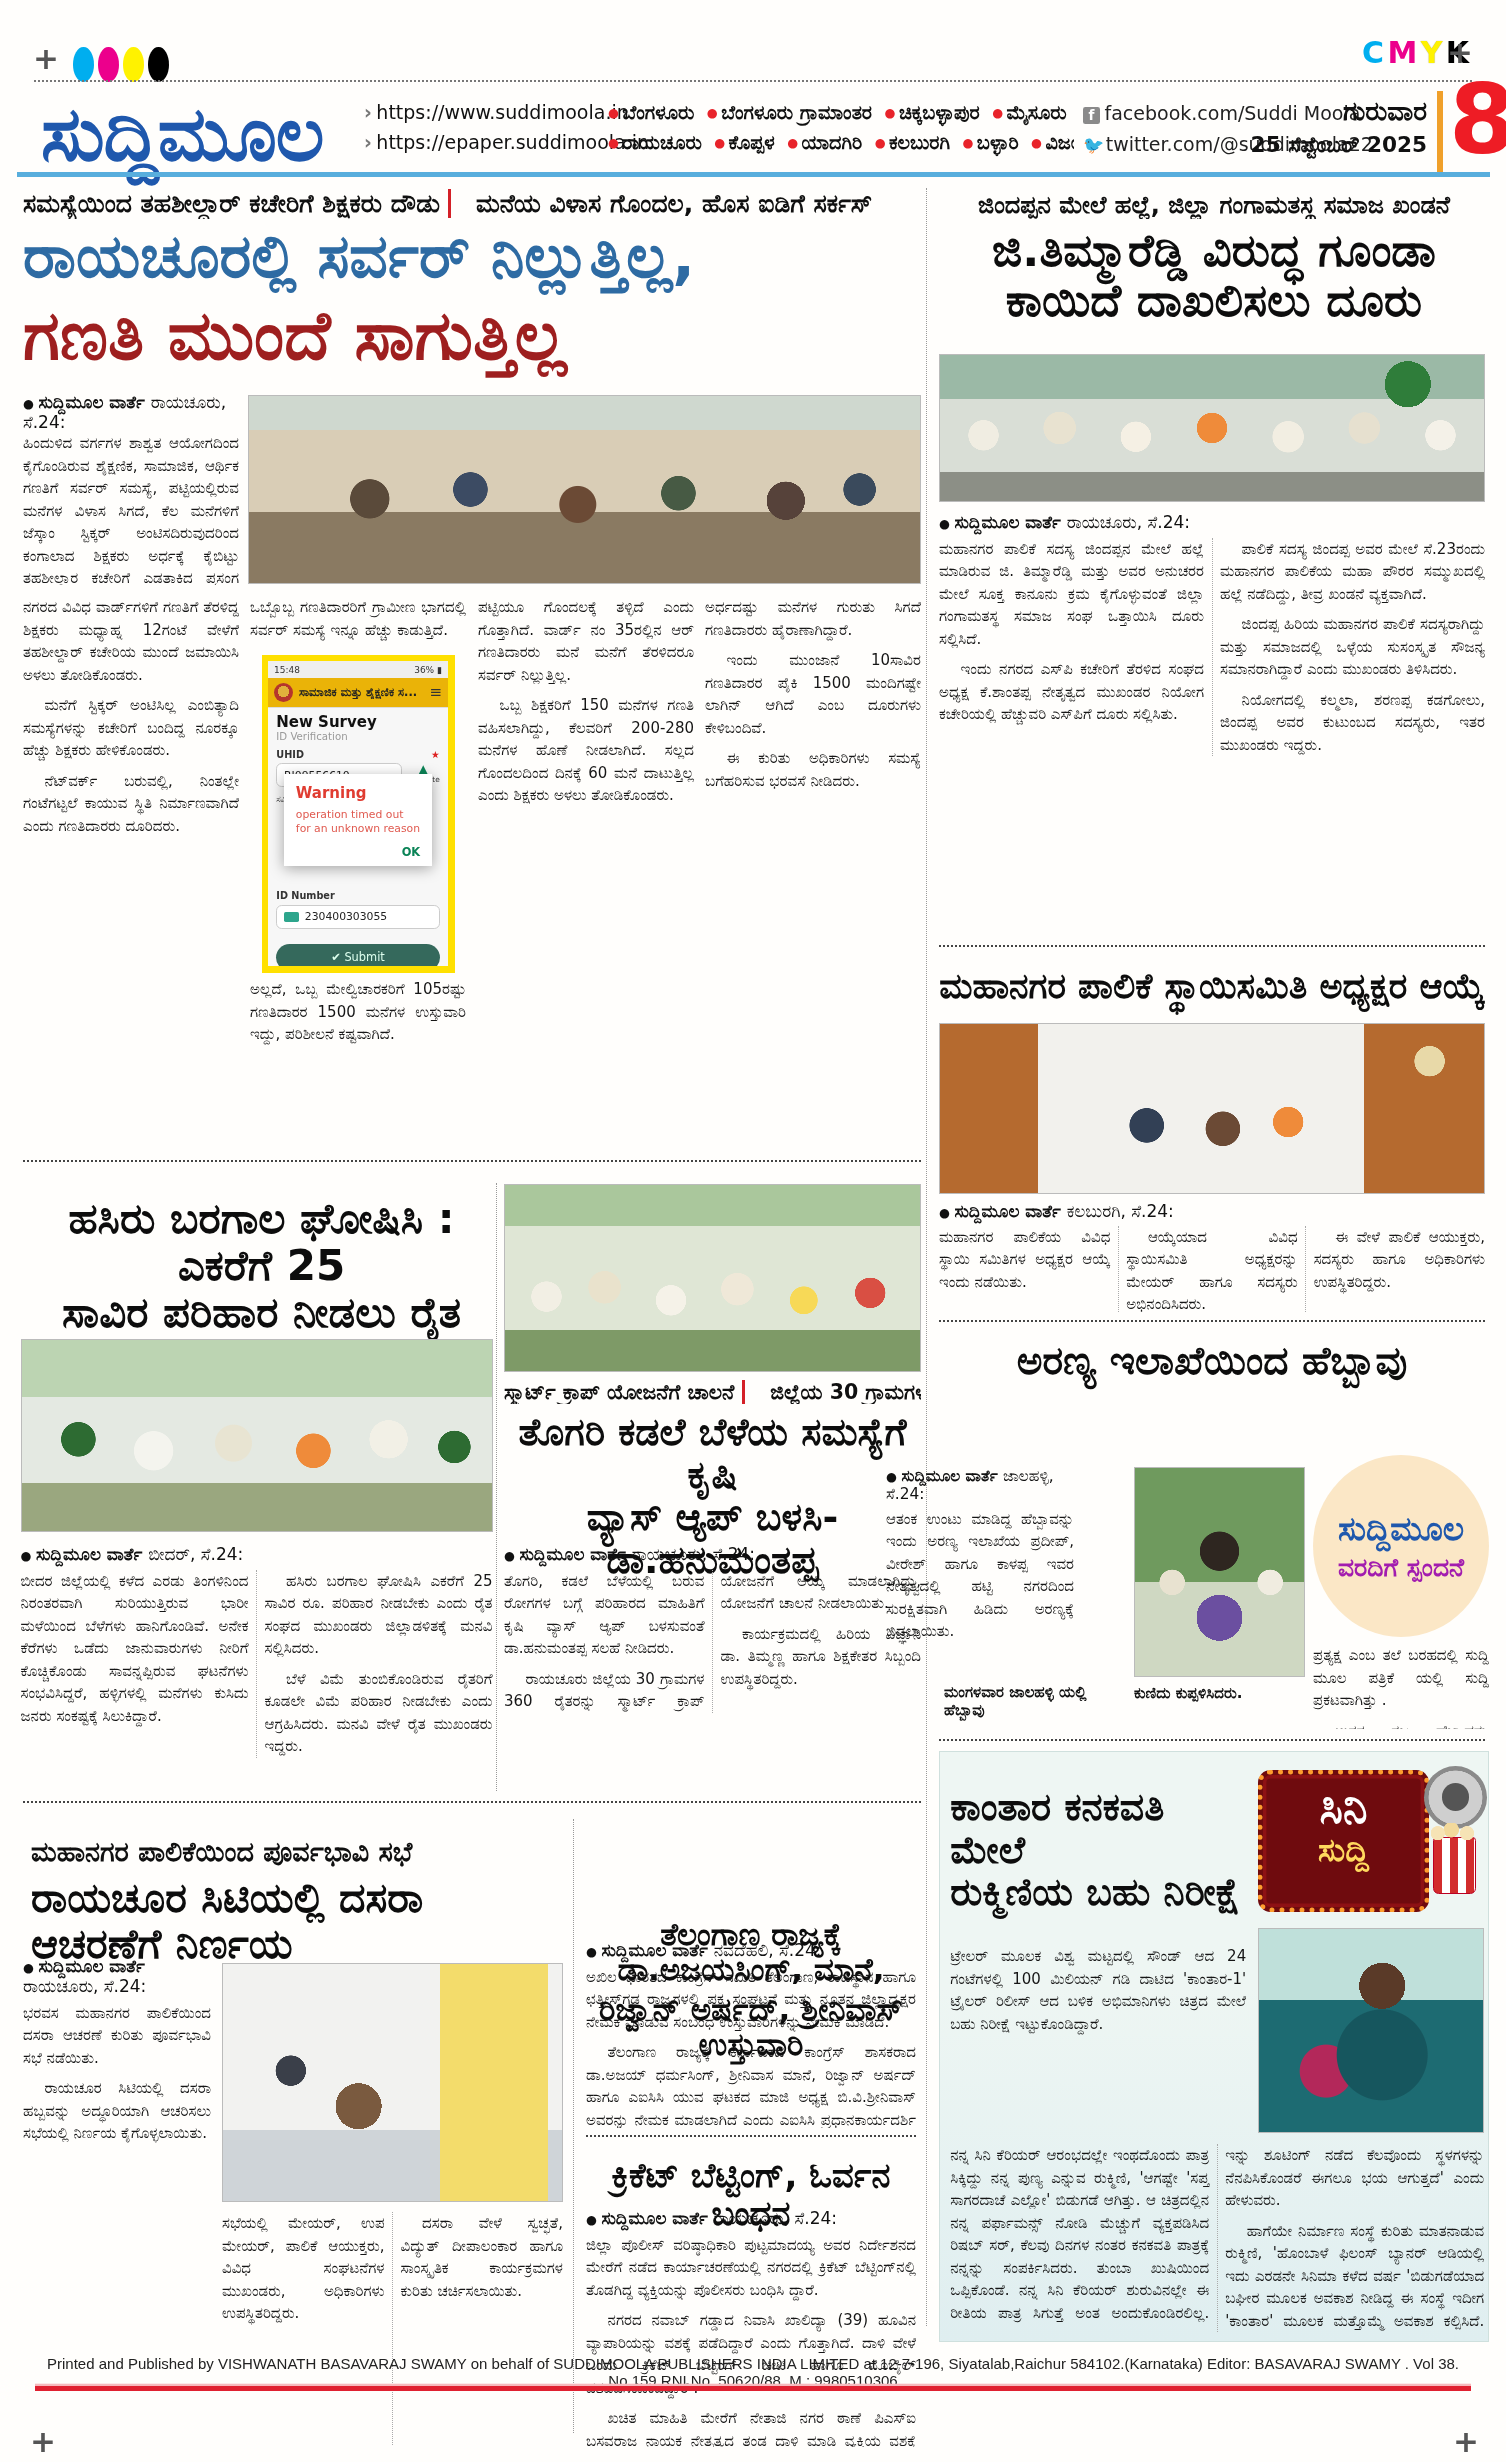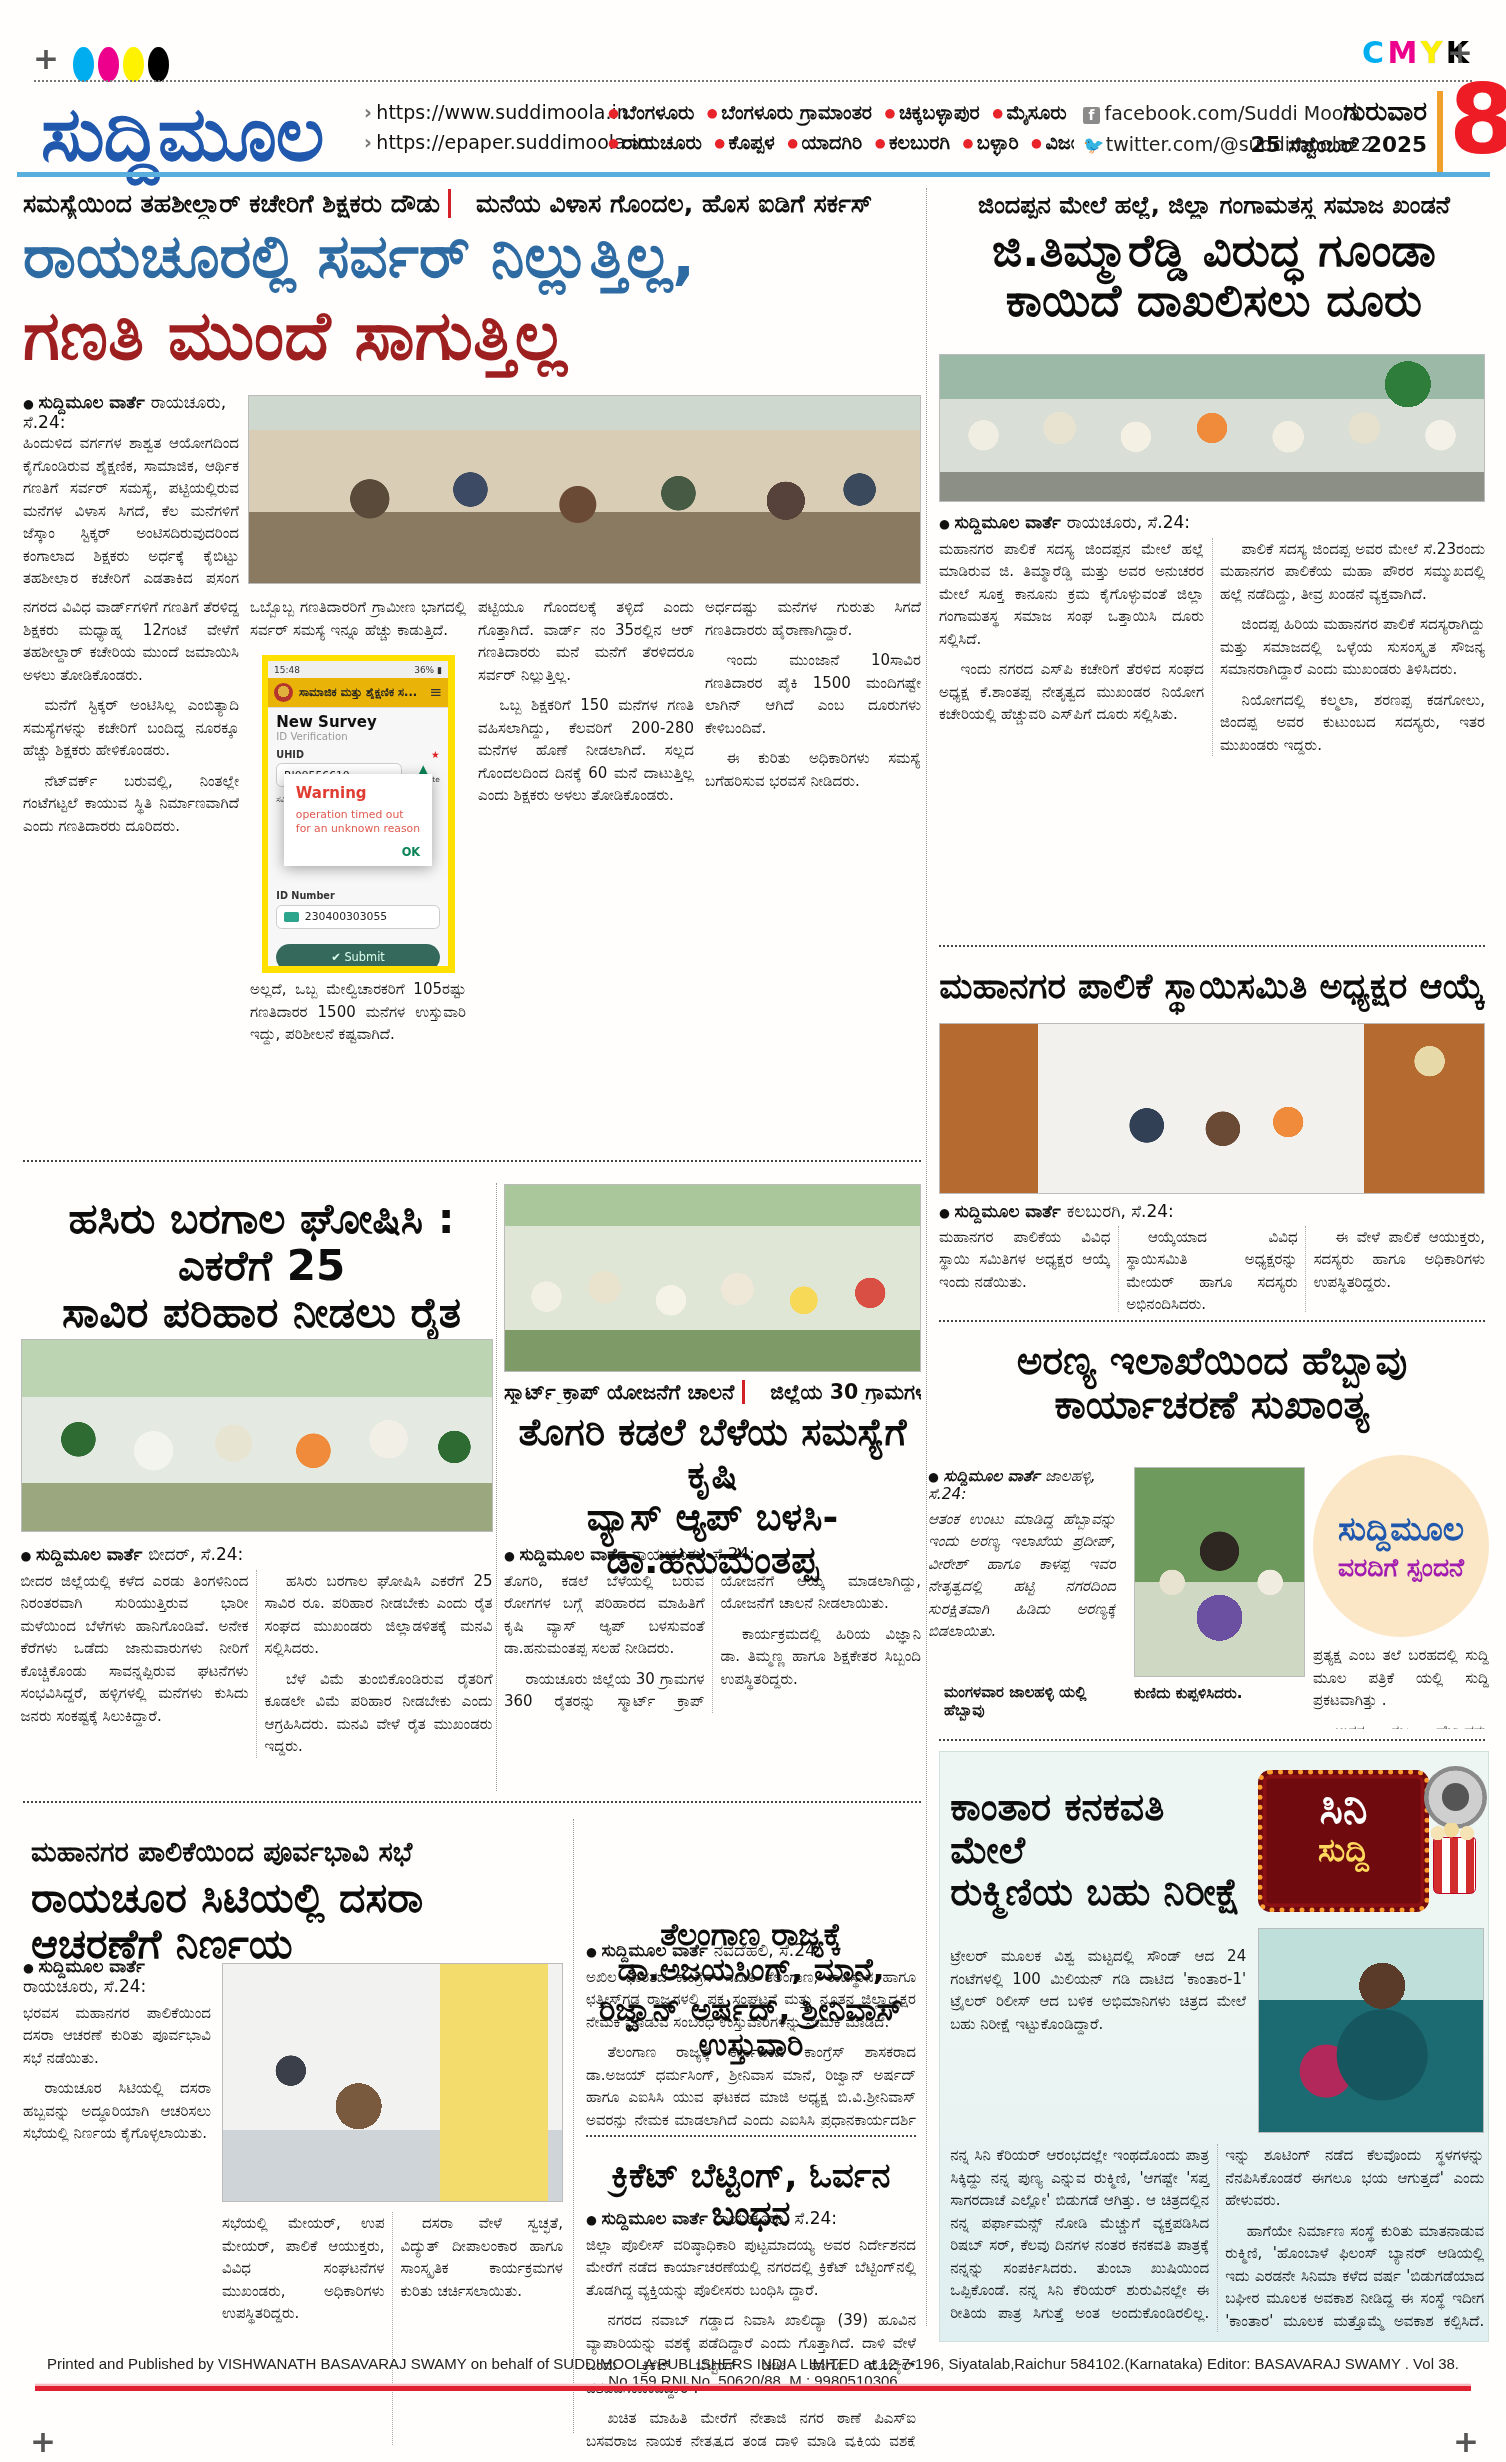--- a/index.html
+++ b/index.html
@@ -299,23 +299,22 @@
     <div class="bodytext cols3" style="margin-top:4.5px;">
         <p class="para">ಮಹಾನಗರ ಪಾಲಿಕೆಯ ವಿವಿಧ ಸ್ಥಾಯಿ ಸಮಿತಿಗಳ ಅಧ್ಯಕ್ಷರ ಆಯ್ಕೆ ಇಂದು ನಡೆಯಿತು.</p>
         <p class="para">ಆಯ್ಕೆಯಾದ ವಿವಿಧ ಸ್ಥಾಯಿಸಮಿತಿ ಅಧ್ಯಕ್ಷರನ್ನು ಮೇಯರ್ ಹಾಗೂ ಸದಸ್ಯರು ಅಭಿನಂದಿಸಿದರು.</p>
         <p class="para">ಈ ವೇಳೆ ಪಾಲಿಕೆ ಆಯುಕ್ತರು, ಸದಸ್ಯರು ಹಾಗೂ ಅಧಿಕಾರಿಗಳು ಉಪಸ್ಥಿತರಿದ್ದರು.</p>
       </div>
   </div>
   <div class="abs dotline" style="left:939px; top:1320px; width:546px;"></div>
 
   <div class="abs headline" style="left:939px; top:1339px; width:546px; font-size:39px; text-align:center;">
     <div>ಅರಣ್ಯ ಇಲಾಖೆಯಿಂದ ಹೆಬ್ಬಾವು</div>
-      <div>ಕಾರ್ಯಾಚರಣೆ ಸುಖಾಂತ್ಯ</div>
-  </div>
-  <div class="abs" style="left:928px; top:1467px; width:188px; height:250px; overflow:hidden;font-style:italic;">
+  </div>
+  <div class="abs" style="left:886px; top:1467px; width:188px; height:250px; overflow:hidden;">
     <div class="byline" style="font-size:15.4px;"><span>ಸುದ್ದಿಮೂಲ ವಾರ್ತೆ</span> <span class="dl">ಜಾಲಹಳ್ಳಿ, ಸೆ.24:</span></div>
     <div class="bodytext" style="margin-top:4.5px;">
         <p class="para">ಆತಂಕ ಉಂಟು ಮಾಡಿದ್ದ ಹೆಬ್ಬಾವನ್ನು ಇಂದು ಅರಣ್ಯ ಇಲಾಖೆಯ ಪ್ರದೀಪ್, ವೀರೇಶ್ ಹಾಗೂ ಕಾಳಪ್ಪ ಇವರ ನೇತೃತ್ವದಲ್ಲಿ ಹಟ್ಟಿ ನಗರದಿಂದ ಸುರಕ್ಷಿತವಾಗಿ ಹಿಡಿದು ಅರಣ್ಯಕ್ಕೆ ಬಿಡಲಾಯಿತು.</p>
       </div>
   </div>
   <div class="abs photo" style="left:1134px; top:1467px; width:171px; height:210px; background:linear-gradient(180deg,#6f9a5e 0 55%,#cfd8c2 55% 100%);">
     <div style="width:100%; height:100%; background:radial-gradient(circle at 50% 40%, #2e2620 0 19.3px, transparent 20px),radial-gradient(circle at 50% 72%, #6b4fa0 0 23px, transparent 23px),radial-gradient(circle at 22% 55%, #e8e2d0 0 12.5px, transparent 13px),radial-gradient(circle at 80% 55%, #f0ece0 0 12.5px, transparent 13px);"></div>
   </div>
   <div class="abs ellipseBadge" style="left:1313px; top:1455px; width:176px; height:182px;">
     <span class="b1">ಸುದ್ದಿಮೂಲ</span>

